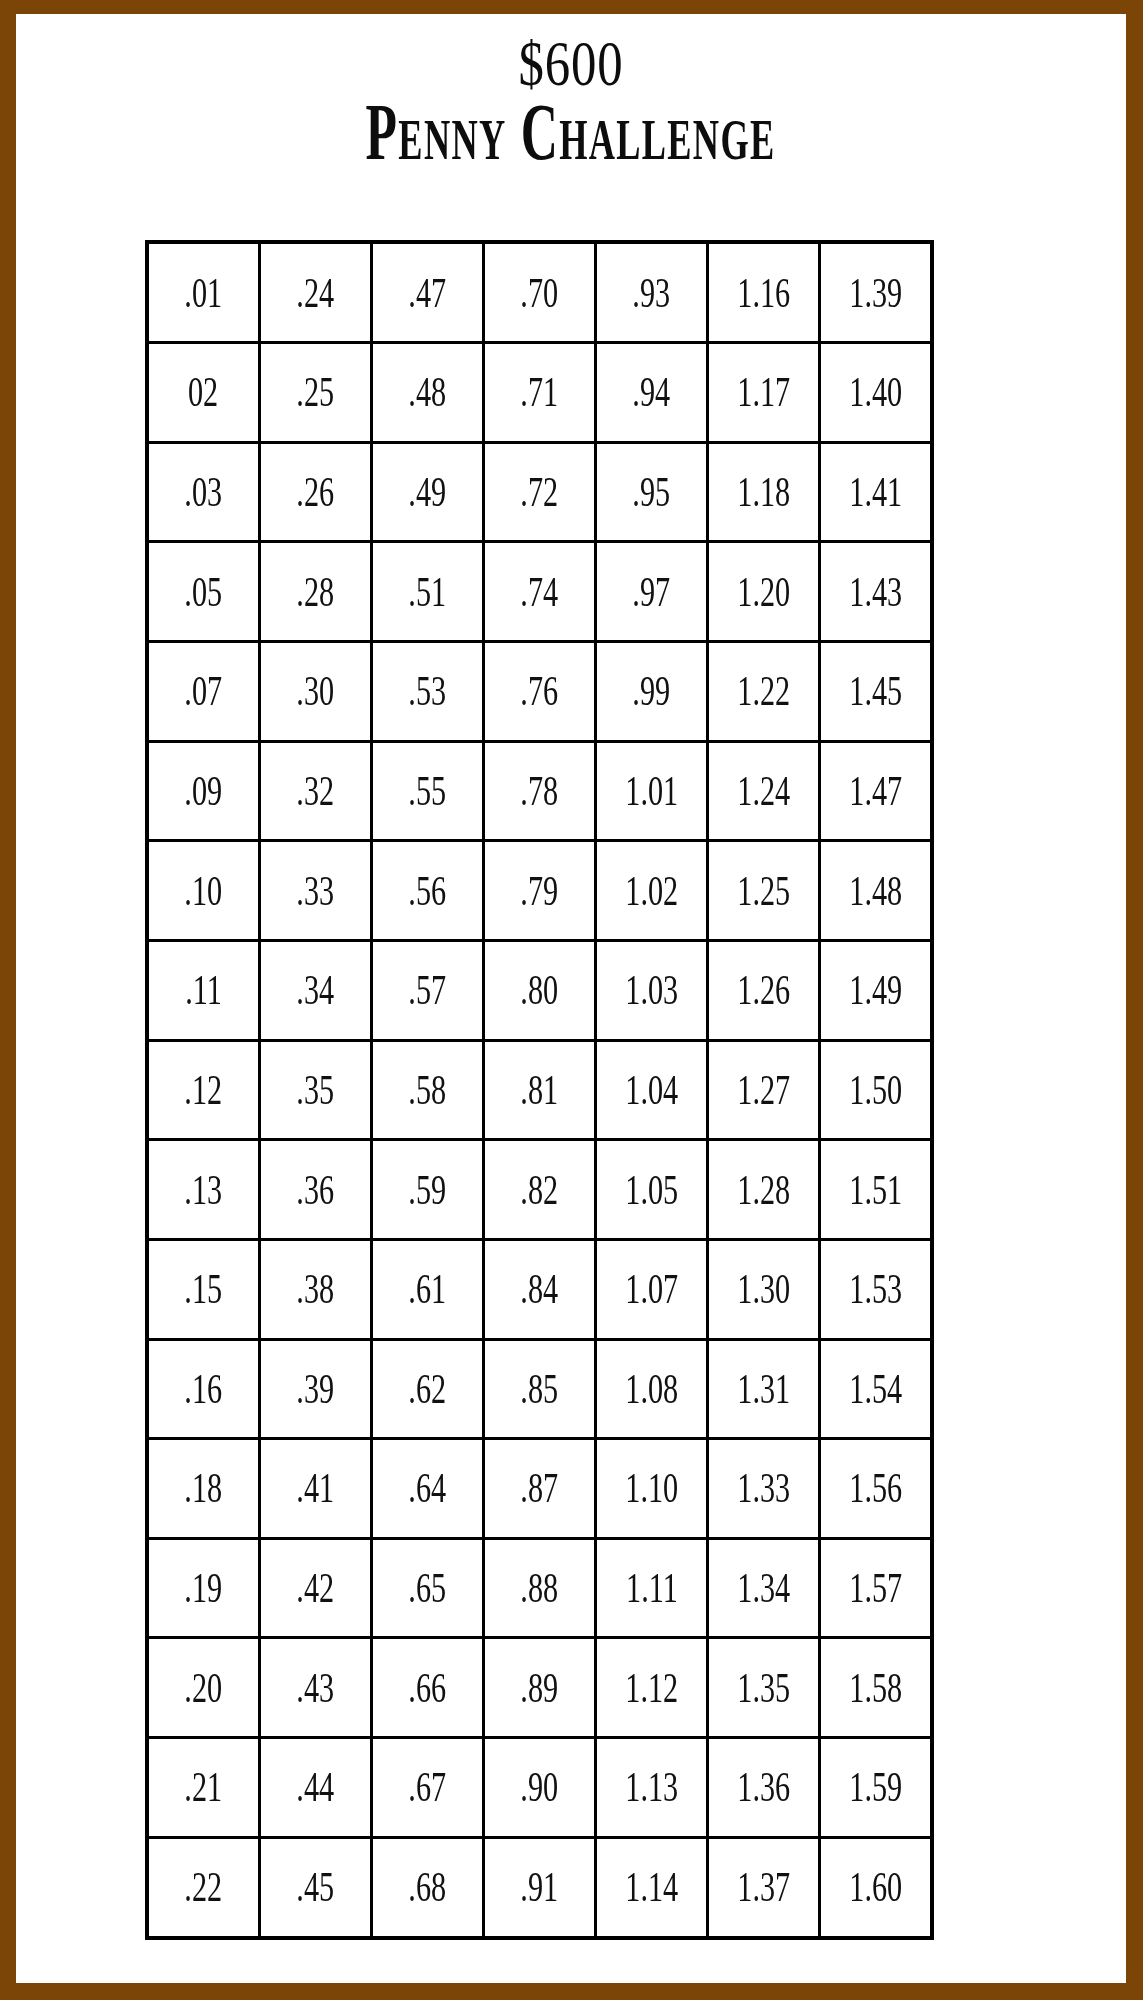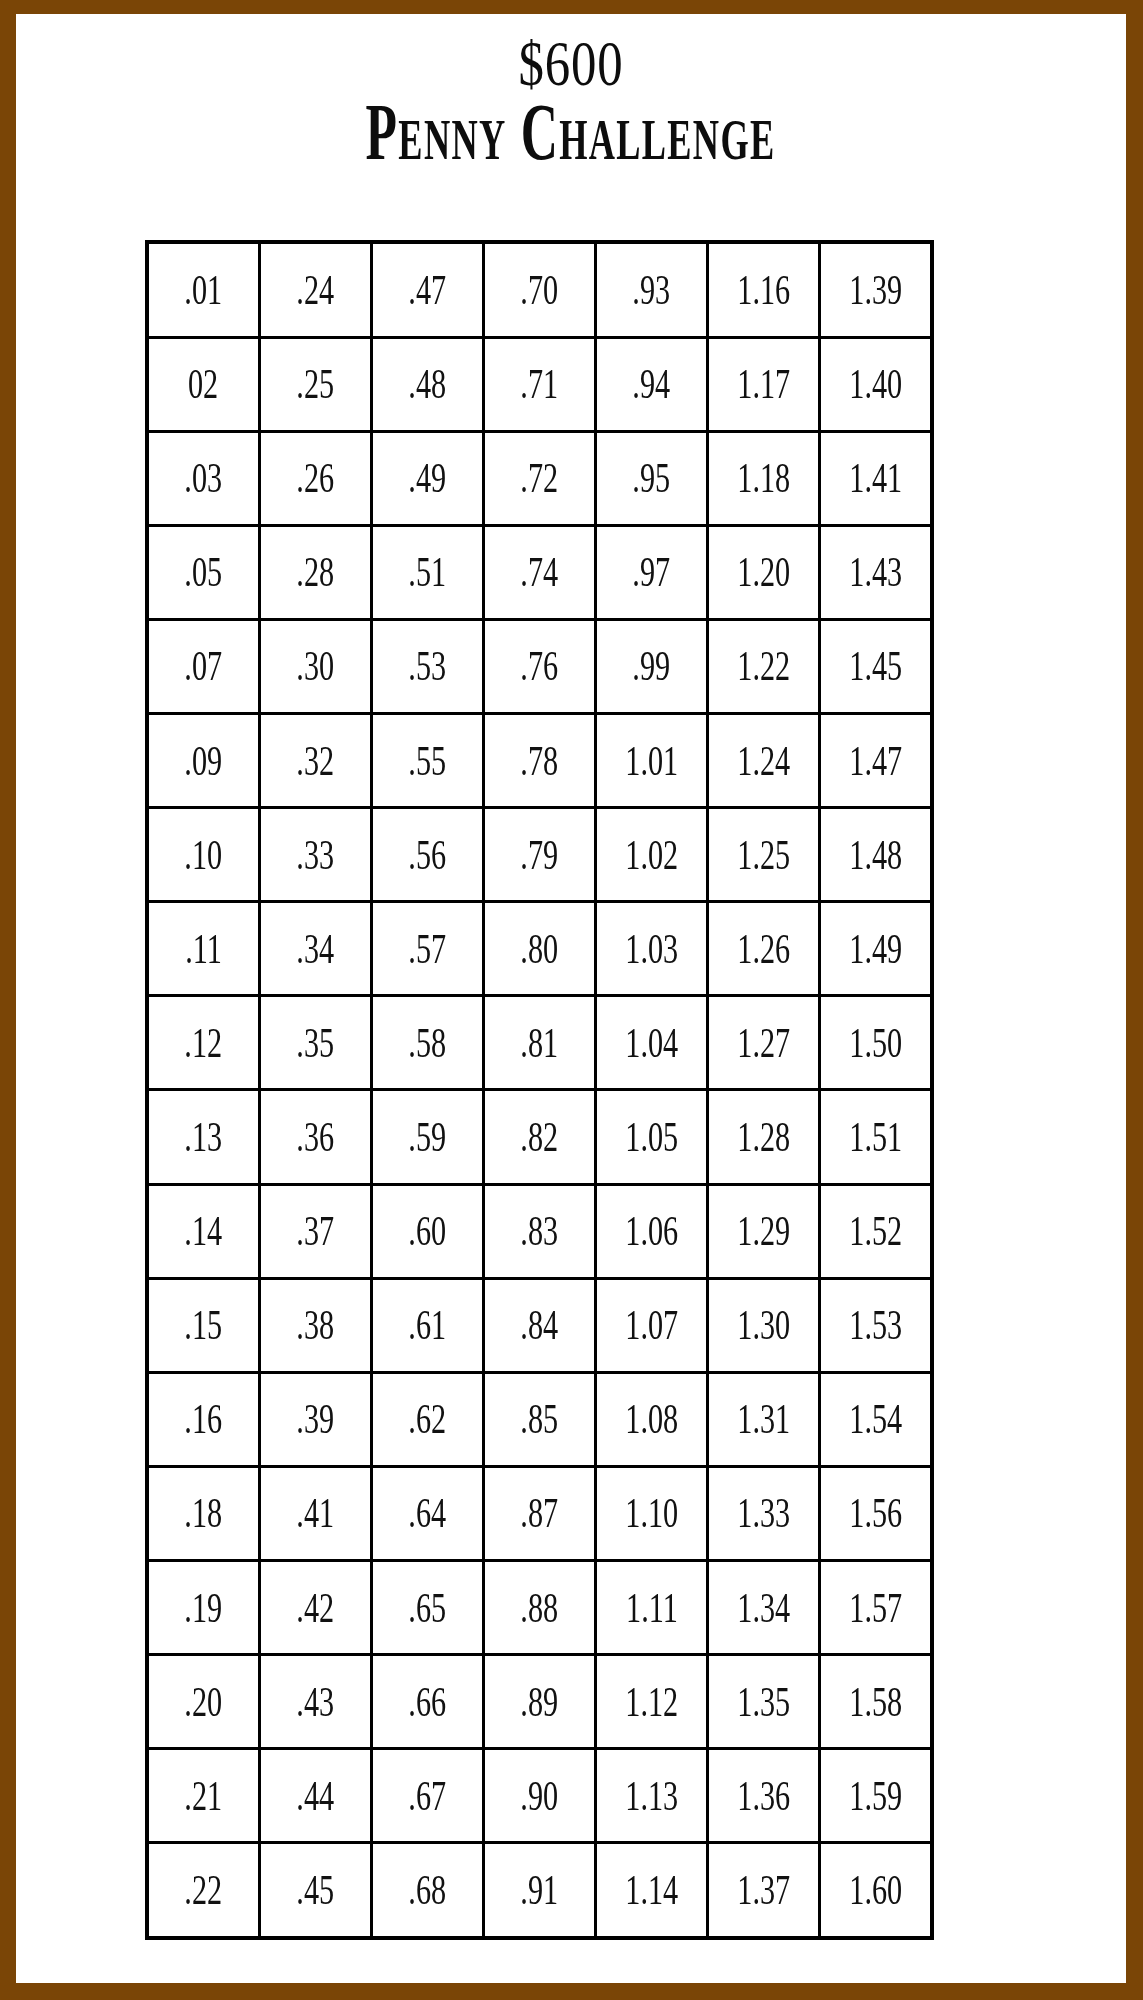--- a/index.html
+++ b/index.html
@@ -181,29 +181,20 @@
         <tr>
           <td><span class="cell-text">.13</span></td>
           <td><span class="cell-text">.36</span></td>
           <td><span class="cell-text">.59</span></td>
           <td><span class="cell-text">.82</span></td>
           <td><span class="cell-text">1.05</span></td>
           <td><span class="cell-text">1.28</span></td>
           <td><span class="cell-text">1.51</span></td>
         </tr>
         <tr>
-          <td><span class="cell-text">.14</span></td>
-          <td><span class="cell-text">.37</span></td>
-          <td><span class="cell-text">.60</span></td>
-          <td><span class="cell-text">.83</span></td>
-          <td><span class="cell-text">1.06</span></td>
-          <td><span class="cell-text">1.29</span></td>
-          <td><span class="cell-text">1.52</span></td>
-        </tr>
-        <tr>
           <td><span class="cell-text">.15</span></td>
           <td><span class="cell-text">.38</span></td>
           <td><span class="cell-text">.61</span></td>
           <td><span class="cell-text">.84</span></td>
           <td><span class="cell-text">1.07</span></td>
           <td><span class="cell-text">1.30</span></td>
           <td><span class="cell-text">1.53</span></td>
         </tr>
         <tr>
           <td><span class="cell-text">.16</span></td>

